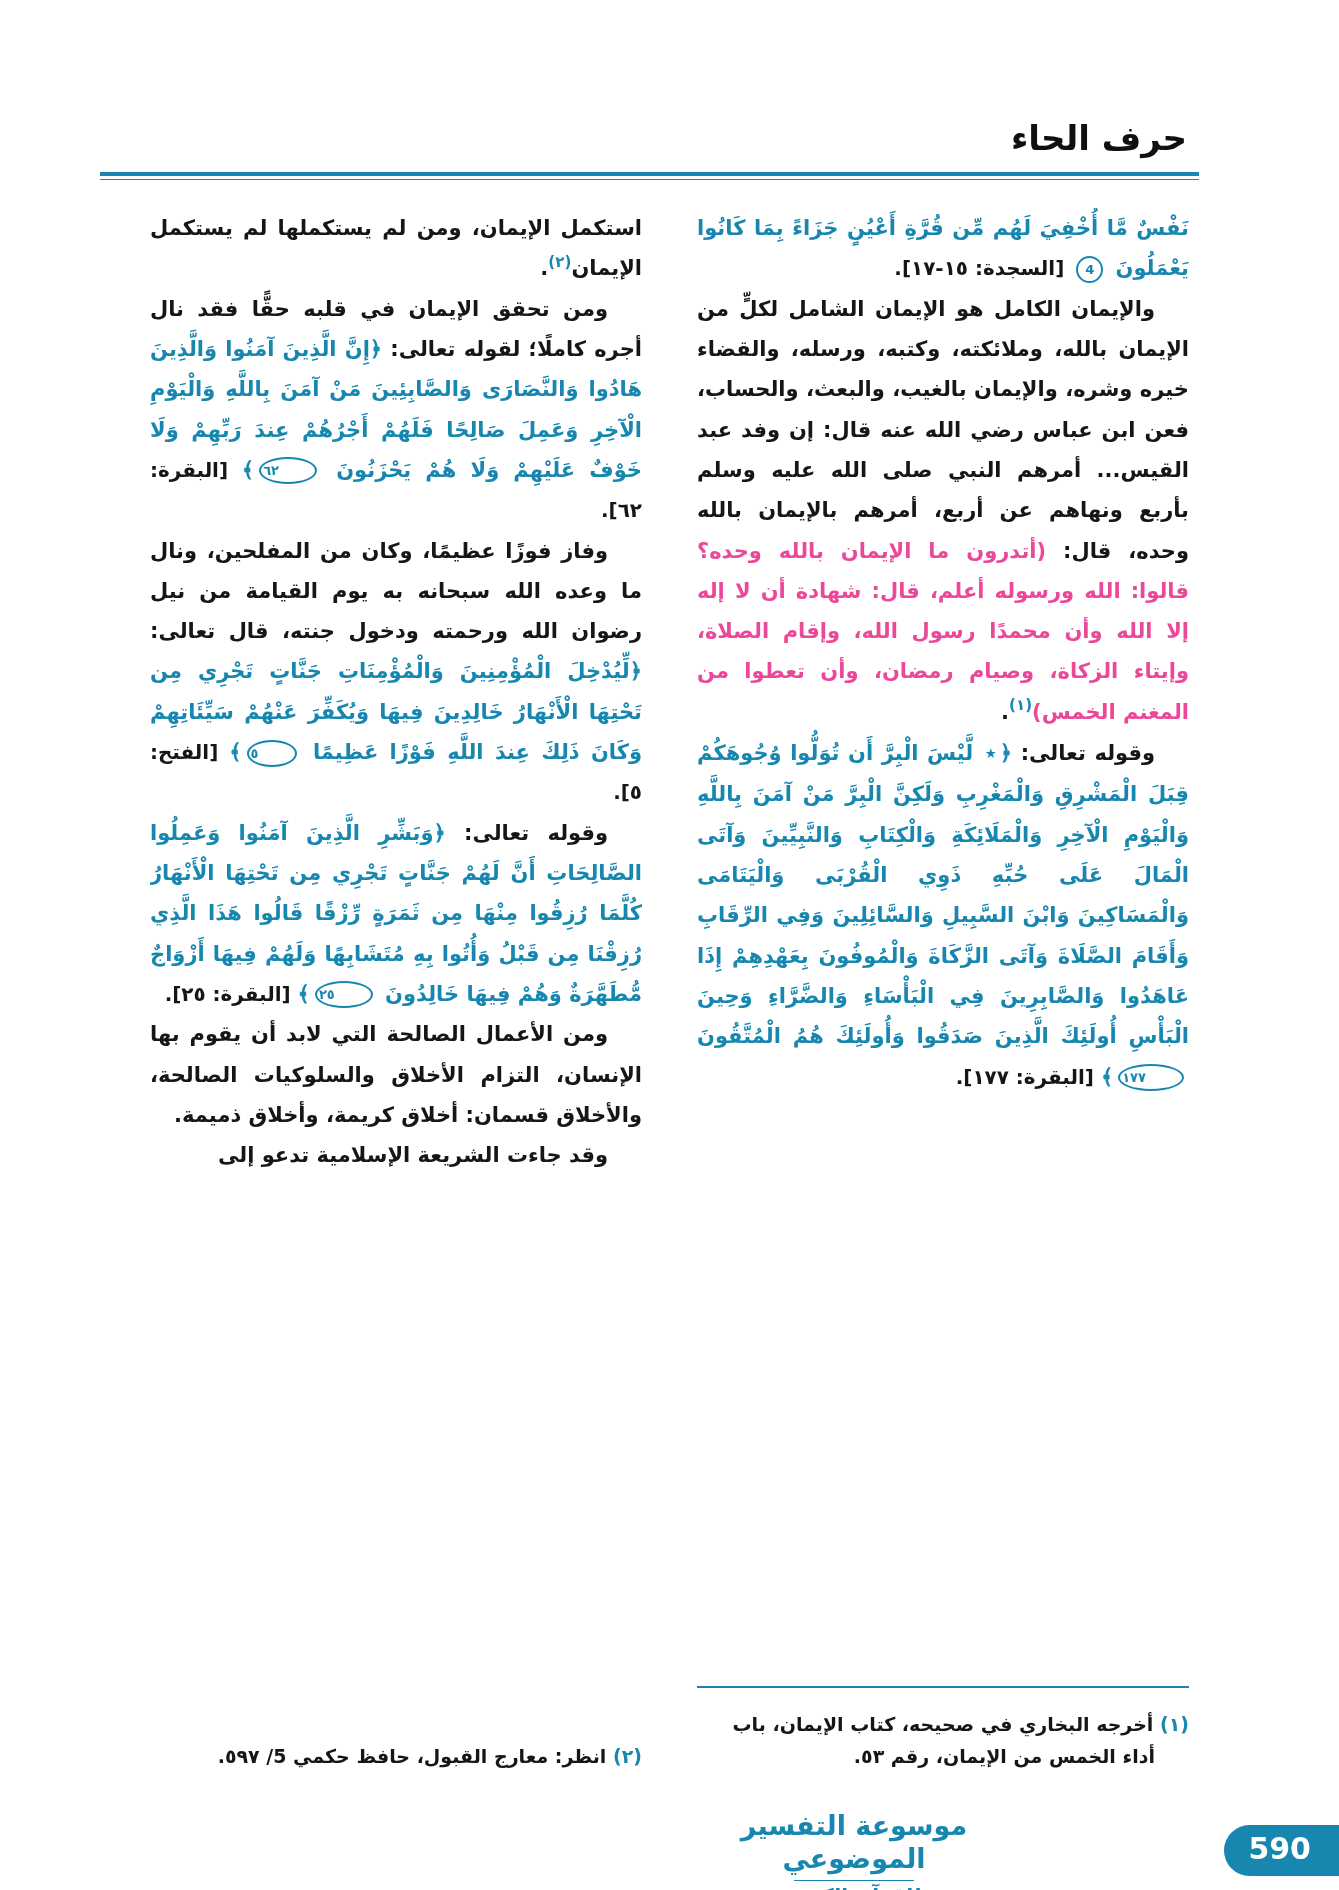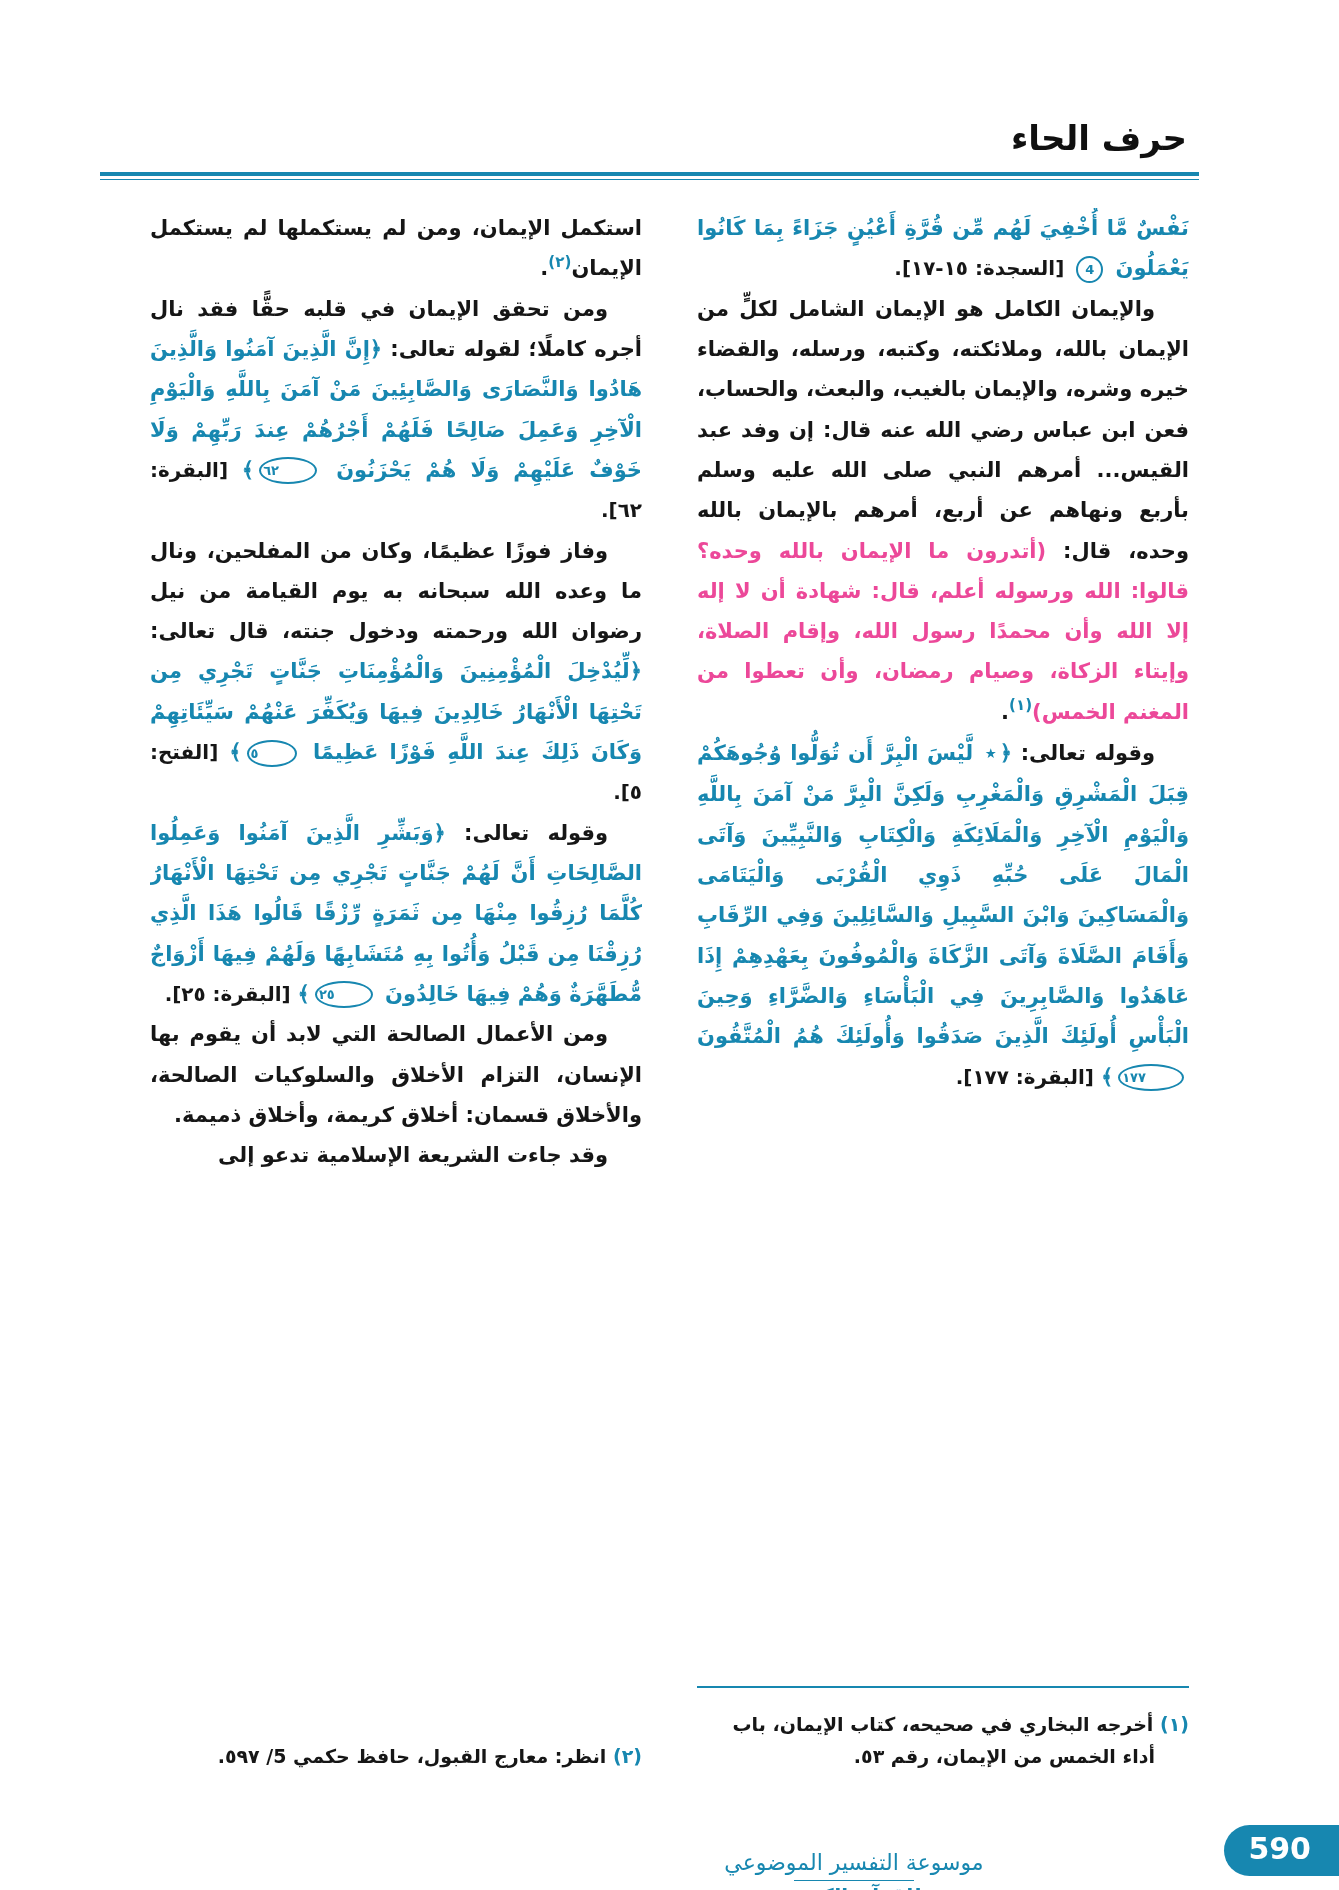--- a/index.html
+++ b/index.html
@@ -98,22 +98,22 @@
   
   .logo{
     position:absolute;
     bottom:14px;
     right:330px;
     width:310px;
     text-align:center;
     color:var(--accent);
   }
   .logo-line1{
-    font-size:22px;
-    font-weight:normal;
+    font-size:27px;
+    font-weight:bold;
     line-height:1.25;
   }
   .logo-line2{
     font-size:20px;
     font-weight:bold;
     margin-top:3px;
     letter-spacing:1px;
   }
   .logo-rule{
     width:120px;

